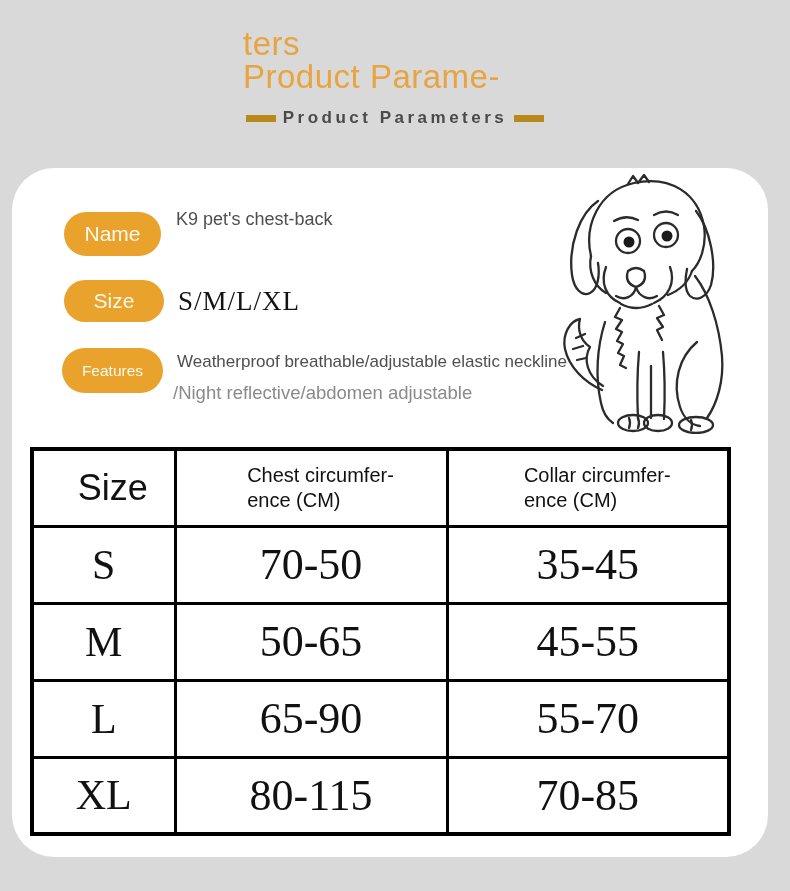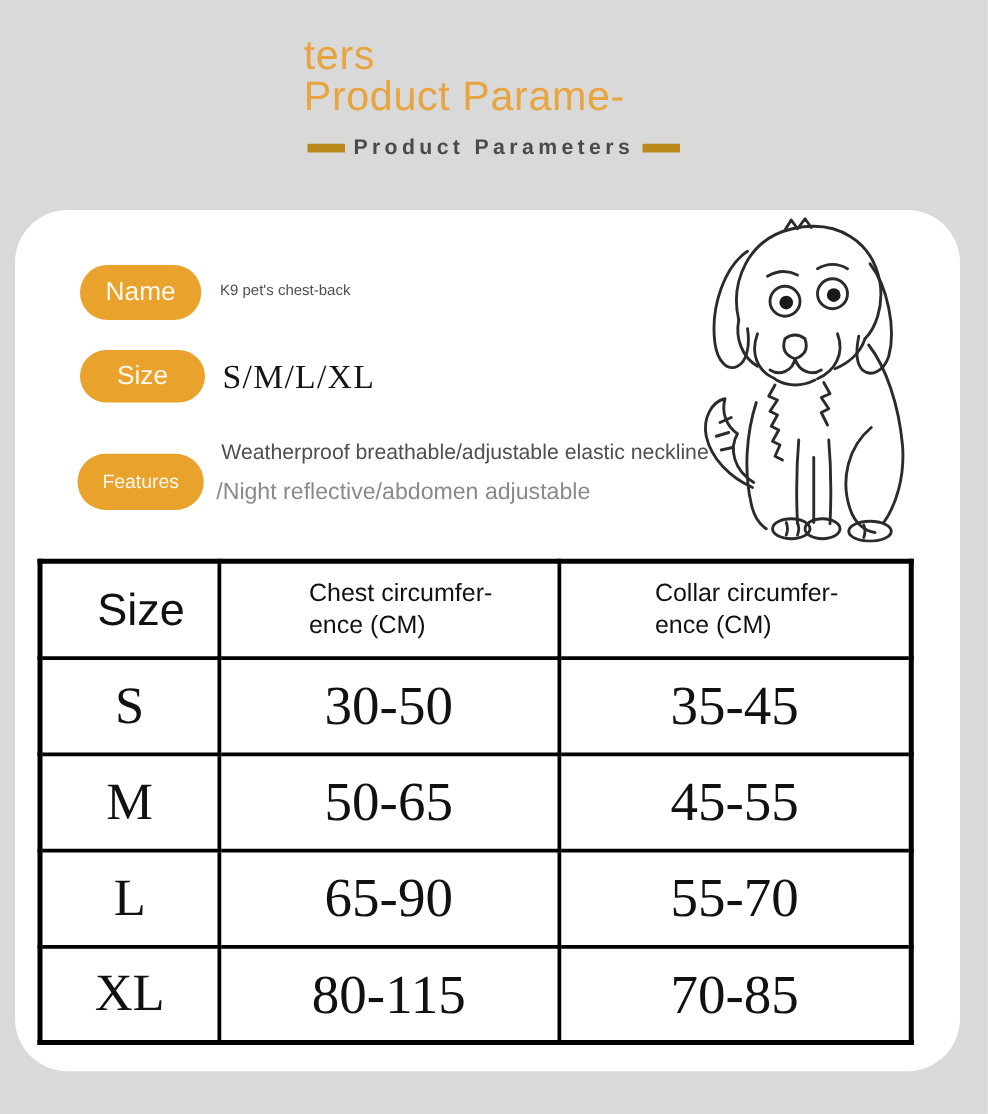--- a/index.html
+++ b/index.html
@@ -59,24 +59,24 @@
     position: absolute;
     background: #e9a32c;
     border-radius: 999px;
     color: #fdf8ee;
     display: flex;
     align-items: center;
     justify-content: center;
   }
   .pill-name  { left: 52px; top: 44px;  width: 97px;  height: 44px; font-size: 21px; }
   .pill-size  { left: 52px; top: 112px; width: 100px; height: 42px; font-size: 21px; }
-  .pill-feat  { left: 50px; top: 195px; width: 101px; height: 45px; font-size: 15.5px; }
+  .pill-feat  { left: 50px; top: 180px; width: 101px; height: 45px; font-size: 15.5px; }
   .val-name {
-    position: absolute; left: 164px; top: 57px;
-    font-size: 12px; color: #4f4f4f;
+    position: absolute; left: 164px; top: 41px;
+    font-size: 18px; color: #4f4f4f;
   }
   .val-size {
     position: absolute; left: 166px; top: 118px;
     font-family: "Liberation Serif", serif;
     font-size: 27px; color: #141414; letter-spacing: 1px;
   }
   .val-feat1 {
     position: absolute; left: 165px; top: 184px;
     font-size: 17px; color: #4f4f4f;
   }
@@ -231,21 +231,21 @@
         </th>
         <th class="col-3 th-circ">
           <span class="lines">
             <span>Collar circumfer-</span><br>
             <span>ence (CM)</span>
           </span>
         </th>
       </tr>
       <tr class="row-h">
         <td class="cell-size">S</td>
-        <td class="cell-num">30-50</td>
+        <td class="cell-num">70-50</td>
         <td class="cell-num">35-45</td>
       </tr>
       <tr class="row-h">
         <td class="cell-size">M</td>
         <td class="cell-num">50-65</td>
         <td class="cell-num">45-55</td>
       </tr>
       <tr class="row-h">
         <td class="cell-size">L</td>
         <td class="cell-num">65-90</td>

